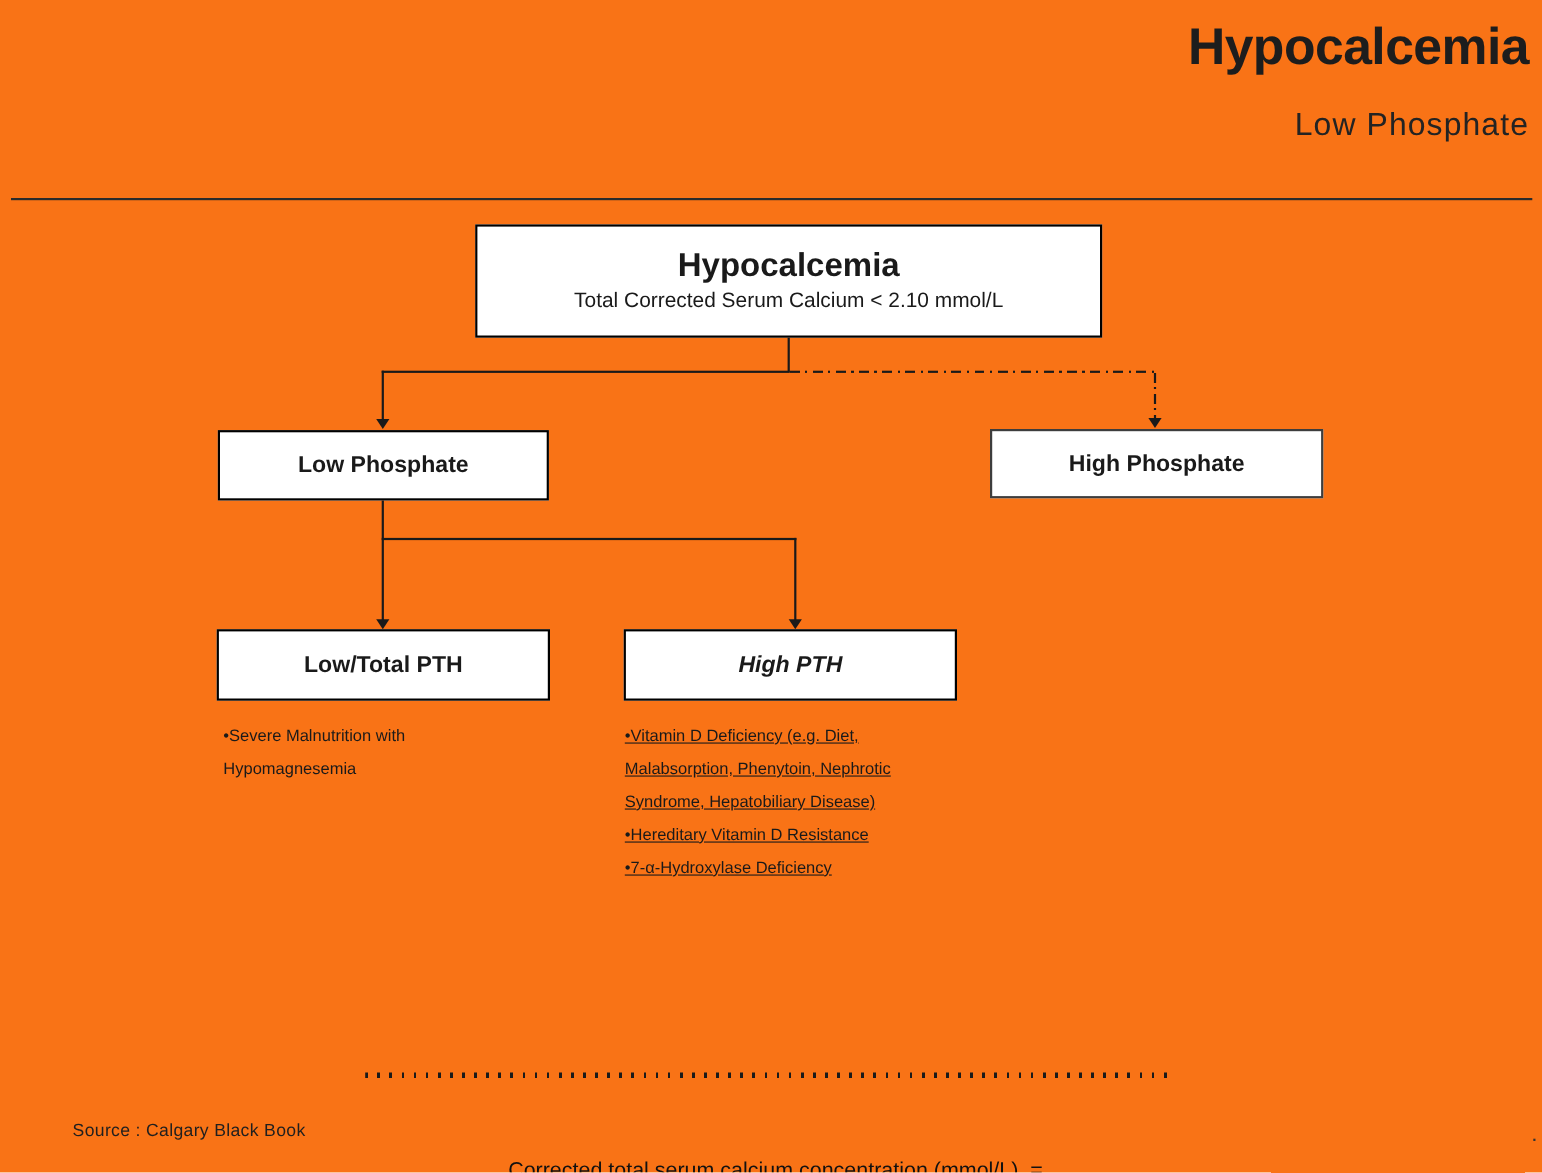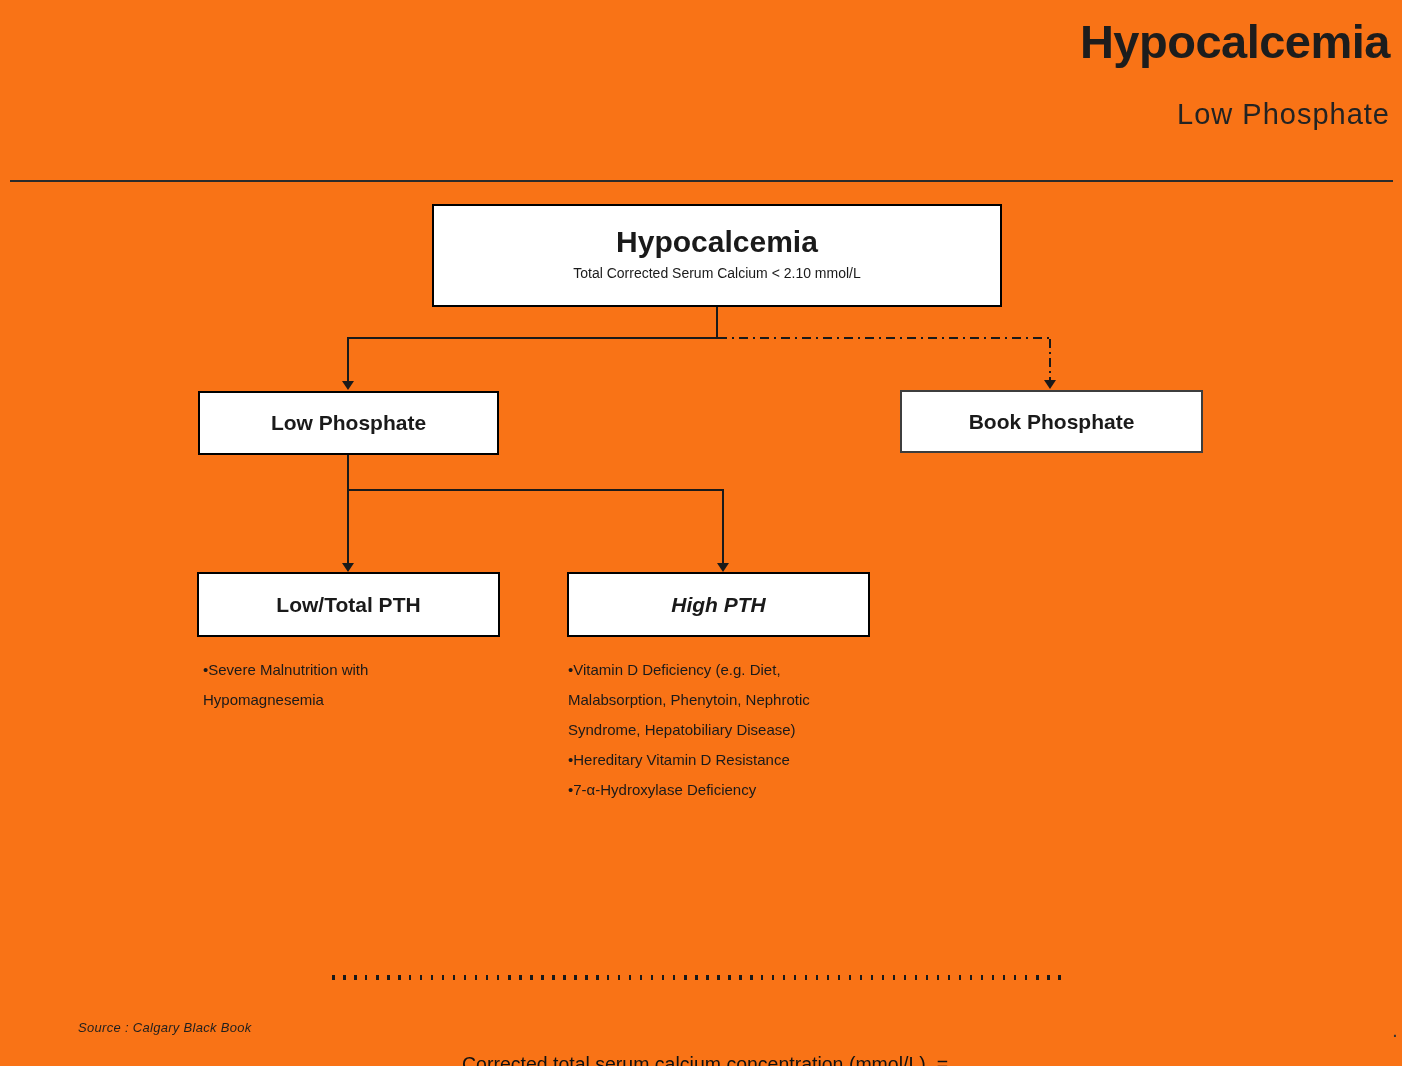--- a/index.html
+++ b/index.html
@@ -28,21 +28,21 @@
     background:#2b2b2b;
   }
   
   .node{
     position:absolute; background:#ffffff; border:2px solid #000;
     display:flex; flex-direction:column; align-items:center; justify-content:center;
     text-align:center; box-sizing:border-box;
   }
   .node-root{ left:432px; top:204px; width:570px; height:103px; }
   .node-root .node-title{ font-size:30px; font-weight:700; line-height:36px; }
-  .node-root .node-sub{ font-size:14px; font-weight:400; line-height:27px; }
+  .node-root .node-sub{ font-size:19px; font-weight:400; line-height:27px; }
   .node-low-phos{ left:198px; top:391px; width:301px; height:64px; }
   .node-high-phos{ left:900px; top:390px; width:303px; height:63px; border-color:#3d3d3d; }
   .node-lnpth{ left:197px; top:572px; width:303px; height:65px; }
   .node-hpth{ left:567px; top:572px; width:303px; height:65px;font-style:italic; }
   .node-label{ font-size:21px; font-weight:700; }
   
   .line{ position:absolute; background:#1a1a1a; }
   .dashdot-h{
     position:absolute; height:2px;
     background:repeating-linear-gradient(90deg,#1a1a1a 0 9px,transparent 9px 14px,#1a1a1a 14px 16px,transparent 16px 21px);
@@ -53,34 +53,34 @@
   }
   .arrow-down{
     position:absolute; width:0; height:0;
     border-left:6px solid transparent; border-right:6px solid transparent;
     border-top:9px solid #1a1a1a;
   }
   
   .bullets{ position:absolute; font-size:15px; line-height:30px; color:#1a1a1a; }
   .bullets p{ margin:0; }
   .bullets-left{ left:203px; top:655px; width:280px; }
-  .bullets-right{ left:568px; top:655px; width:300px; }
+  .bullets-right{ left:568px; top:655px; width:300px;text-decoration:underline; }
   
   .dotted-rule{
     position:absolute; left:332px; top:975px; width:737px; height:5px;
     background:repeating-linear-gradient(90deg,#1a1a1a 0 2.5px,transparent 2.5px 11px);
   }
   .formula{
     position:absolute; left:300px; top:992px; width:810px;
     text-align:center; font-size:19.5px; line-height:29px; color:#111;
     white-space:pre-wrap;
   }
   .source-note{
-    position:absolute; left:78px; top:1020px;
-    font-size:13px; color:#1f1f1f; letter-spacing:0.3px;font-style:italic;
+    position:absolute; left:66px; top:1020px;
+    font-size:16px; color:#1f1f1f; letter-spacing:0.3px;
   }
   .corner-mark{
     position:absolute; left:1393px; top:1024px;
     font-size:14px; font-weight:700; color:#333;
   }
 </style>
 </head>
 <body>
 
 <div class="page">
@@ -99,21 +99,21 @@
   <div class="line" style="left:347px; top:337px; width:2px; height:45px;"></div>
   <div class="arrow-down" style="left:342px; top:381px;"></div>
   <div class="dashdot-h" style="left:718px; top:337px; width:333px;"></div>
   <div class="dashdot-v" style="left:1049px; top:339px; width:2px; height:42px;"></div>
   <div class="arrow-down" style="left:1044px; top:380px;"></div>
 
   <div class="node node-low-phos">
     <div class="node-label">Low Phosphate</div>
   </div>
   <div class="node node-high-phos">
-    <div class="node-label">Book Phosphate</div>
+    <div class="node-label">High Phosphate</div>
   </div>
 
   <div class="line" style="left:347px; top:455px; width:2px; height:110px;"></div>
   <div class="line" style="left:347px; top:489px; width:377px; height:2px;"></div>
   <div class="line" style="left:722px; top:489px; width:2px; height:76px;"></div>
   <div class="arrow-down" style="left:342px; top:563px;"></div>
   <div class="arrow-down" style="left:717px; top:563px;"></div>
 
   <div class="node node-lnpth">
     <div class="node-label">Low/Total PTH</div>

